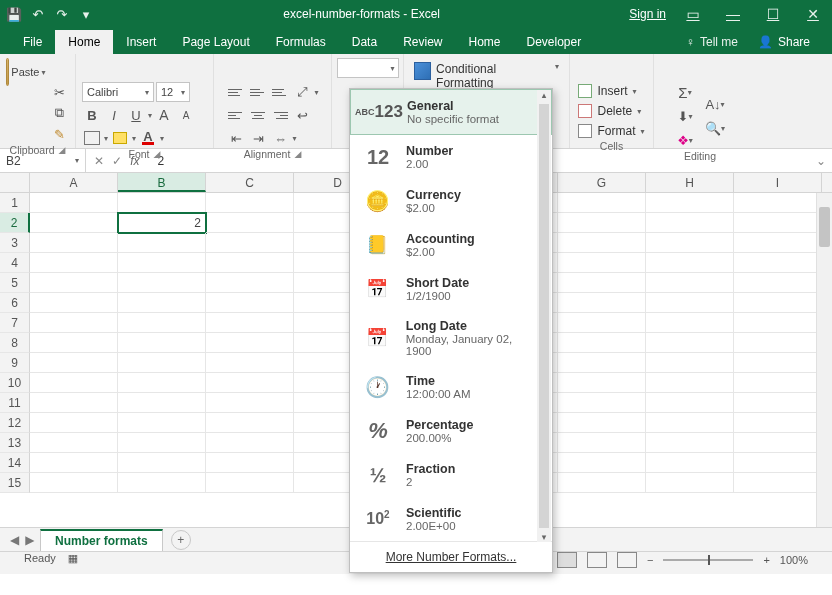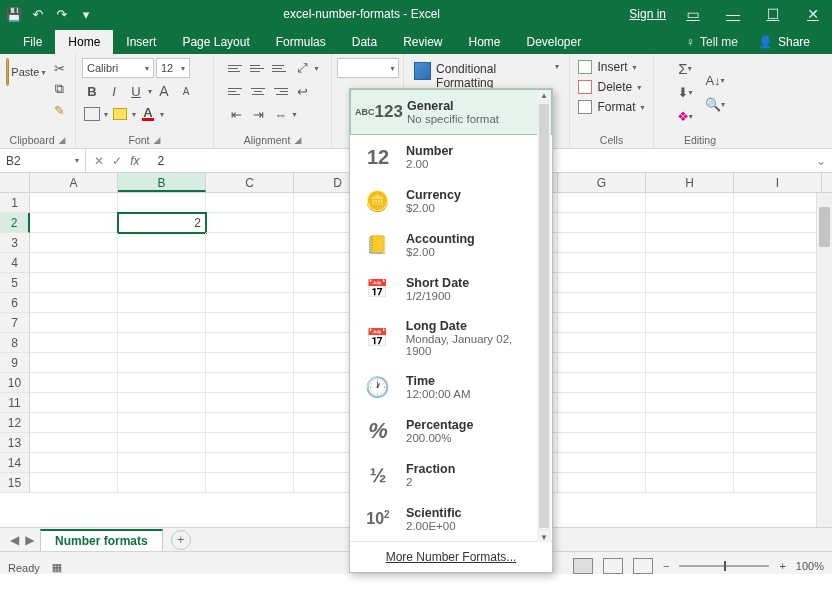--- a/index.html
+++ b/index.html
@@ -21,21 +21,21 @@
 .tabs .tellme { display:flex; align-items:center; gap:5px; padding:5px 10px; opacity:0.9; }
 .tabs .share { display:flex; align-items:center; gap:5px; padding:5px 10px; }
 
 
 .ribbon { height: 95px; background: #f1f1f1; border-bottom: 1px solid #d4d4d4; display: flex; position: relative; }
 .group { border-right: 1px solid #e0e0e0; padding: 4px 6px 2px 6px; display: flex; flex-direction: column; align-items: center; justify-content: space-between; }
 .group .label { font-size: 10.5px; color: #666; margin-top: auto; display:flex; align-items:center; gap:4px; }
 .group .dlg { font-size: 9px; color: #888; }
 .btn-ic { width: 20px; height: 20px; display: flex; align-items: center; justify-content: center; font-size: 13px; color: #555; border: 1px solid transparent; }
 .row { display: flex; gap: 2px; align-items: center; }
-.col { display: flex; flex-direction: column; gap: 1px; }
+.col { display: flex; flex-direction: column; gap: 1px; margin-top: 24px; }
 
 
 .g-clipboard .paste { width: 40px; display:flex; flex-direction:row; align-items:center; gap:2px; font-size:11px; }
 .paste-ic { width: 26px; height: 28px; background: linear-gradient(#d8b46a,#c49a4a); border: 1px solid #b08a3d; border-radius: 2px; position:relative; }
 .paste-ic::after{ content:""; position:absolute; top:4px; left:4px; right:4px; bottom:3px; background:#fff; border-radius:1px; }
 
 
 .fontname { width: 72px; height: 20px; border: 1px solid #c4c4c4; background: #fff; font-size: 11px; padding: 1px 4px; display:flex; align-items:center; justify-content:space-between; }
 .fontsize { width: 34px; height: 20px; border: 1px solid #c4c4c4; background: #fff; font-size: 11px; padding: 1px 4px; display:flex; align-items:center; justify-content:space-between; }
 .tri { font-size: 8px; color: #666; }
@@ -87,21 +87,21 @@
 .vscroll { position:absolute; right:0; top:20px; bottom:0; width:16px; background:#f1f1f1; border-left:1px solid #e0e0e0; }
 .vscroll .thumb { position:absolute; top:14px; left:2px; right:2px; height:40px; background:#c4c4c4; border-radius:2px; }
 
 
 .sheettabs { height:24px; background:#f3f3f3; border-bottom:1px solid #d4d4d4; display:flex; align-items:center; padding-left:40px; gap:8px; }
 .sheettabs .nav { display:flex; gap:6px; color:#777; position:absolute; left:10px; }
 .sheettabs .stab { padding:3px 14px; border:1px solid #c8c8c8; border-bottom:none; background:#fff; font-size:12px; color:#0f7040; font-weight:600; border-top:2px solid #0f7040; }
 .sheettabs .add { width:20px; height:20px; border:1px solid #c8c8c8; border-radius:50%; display:flex; align-items:center; justify-content:center; color:#666; }
 
 
-.status { height:22px; background:#f3f3f3; display:flex; align-items:flex-end; padding:0 8px; font-size:11px; color:#555; }
+.status { height:22px; background:#f3f3f3; display:flex; align-items:flex-start; padding:0 24px; font-size:11px; color:#555; }
 .status .right { margin-left:auto; display:flex; align-items:center; gap:10px; }
 .viewbtn { width:20px; height:16px; border:1px solid #888; }
 .zoom-track { width:90px; height:2px; background:#aaa; position:relative; }
 .zoom-track .handle { position:absolute; left:45px; top:-4px; width:2px; height:10px; background:#555; }
 
 
 .nf-dropdown { position:absolute; left:349px; top:88px; width:204px; background:#fff; border:1px solid #bfbfbf; box-shadow:2px 3px 8px rgba(0,0,0,0.25); z-index:50; }
 .nf-item { display:flex; gap:12px; padding:8px 12px 8px 12px; border-bottom:0; align-items:center; }
 .nf-item:first-child { background:#e6f2ec; border:1px solid #9cc7b0; }
 .nf-icon { width:32px; height:28px; display:flex; align-items:center; justify-content:center; font-size:18px; color:#555; }

